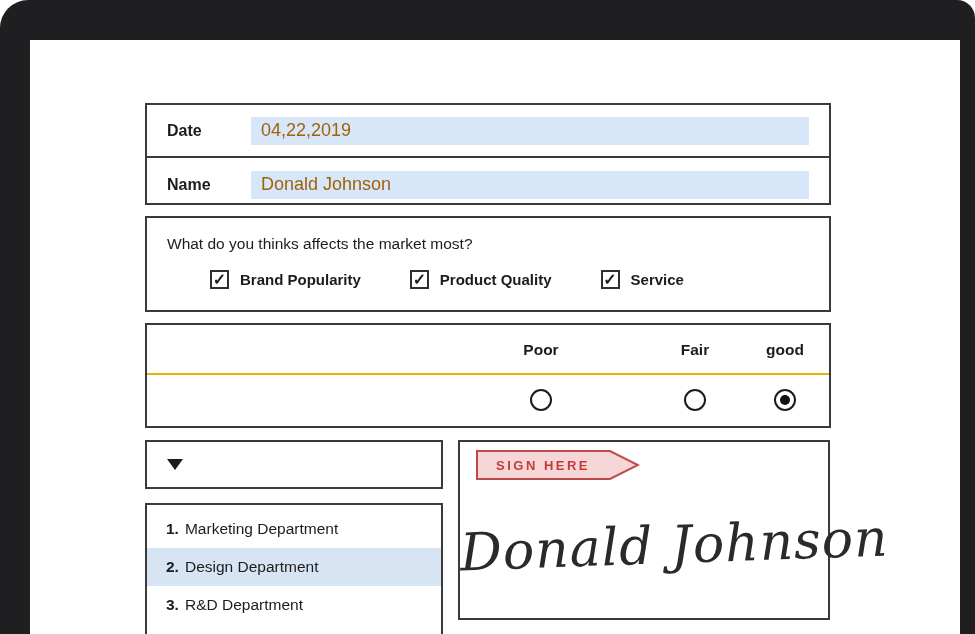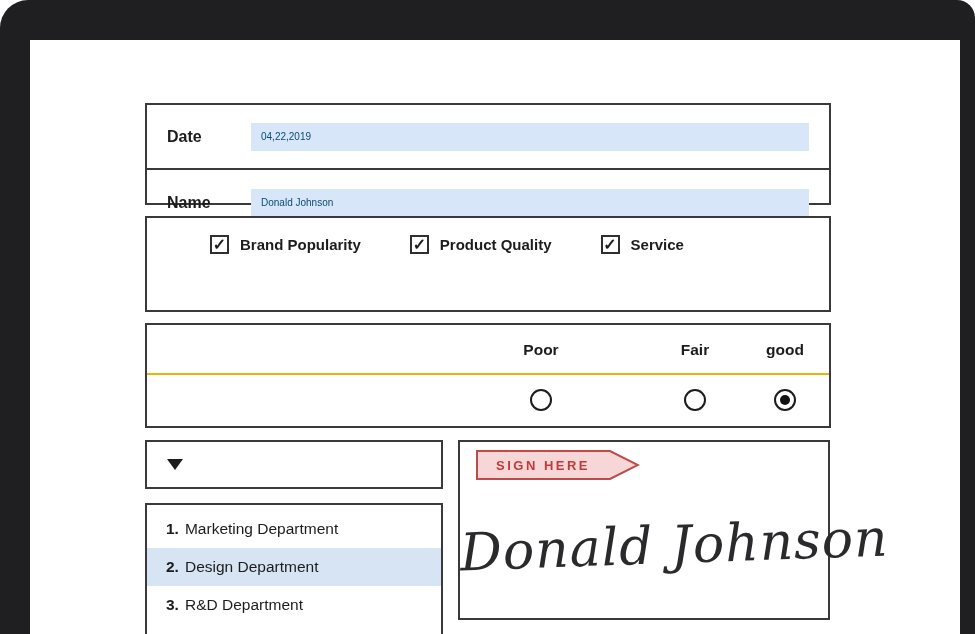--- a/index.html
+++ b/index.html
@@ -13,26 +13,26 @@
     position:absolute; left:30px; top:40px; right:15px; bottom:0;
     background:#ffffff;
   }
 
   .box {
     position:absolute; border:2px solid #3a3a3c; background:#fff; color:#1c1c1e;
   }
 
   
   .box-fields { left:115px; top:63px; width:686px; height:102px; }
-  .field-row { height:65px; display:flex; align-items:center; padding:0 20px; }
+  .field-row { height:53px; display:flex; align-items:center; padding:0 20px; }
   .field-row.first { border-bottom:2px solid #3a3a3c; }
   .field-label { width:84px; font-weight:bold; font-size:16px; }
   .field-input {
     flex:1; height:28px; background:#d7e7f9; display:flex; align-items:center;
-    padding:0 10px; font-size:10px; color:#0c4a6e;
+    padding:0 10px; font-size:18px; color:#a16207;
   }
 
   
   .box-question { left:115px; top:176px; width:686px; height:96px; }
   .question-text { margin:17px 0 0 20px; font-size:15.5px; color:#1c1c1e; }
   .checkbox-row { display:flex; align-items:center; margin:17px 0 0 63px; column-gap:49px; }
   .check-item { display:flex; align-items:center; column-gap:11px; cursor:default; }
   .checkbox {
     width:19px; height:19px; border:2px solid #2f2f31; display:flex;
     align-items:center; justify-content:center; font-size:16px; font-weight:bold;
@@ -93,20 +93,21 @@
         <span class="field-label">Date</span>
         <div class="field-input">04,22,2019</div>
       </div>
       <div class="field-row">
         <span class="field-label">Name</span>
         <div class="field-input">Donald Johnson</div>
       </div>
     </div>
 
     <div class="box box-question">
+      <div class="question-text">What do you thinks affects the market most?</div>
       <div class="checkbox-row">
         <div class="check-item">
           <span class="checkbox">✓</span>
           <span class="check-label">Brand Popularity</span>
         </div>
         <div class="check-item">
           <span class="checkbox">✓</span>
           <span class="check-label">Product Quality</span>
         </div>
         <div class="check-item">

